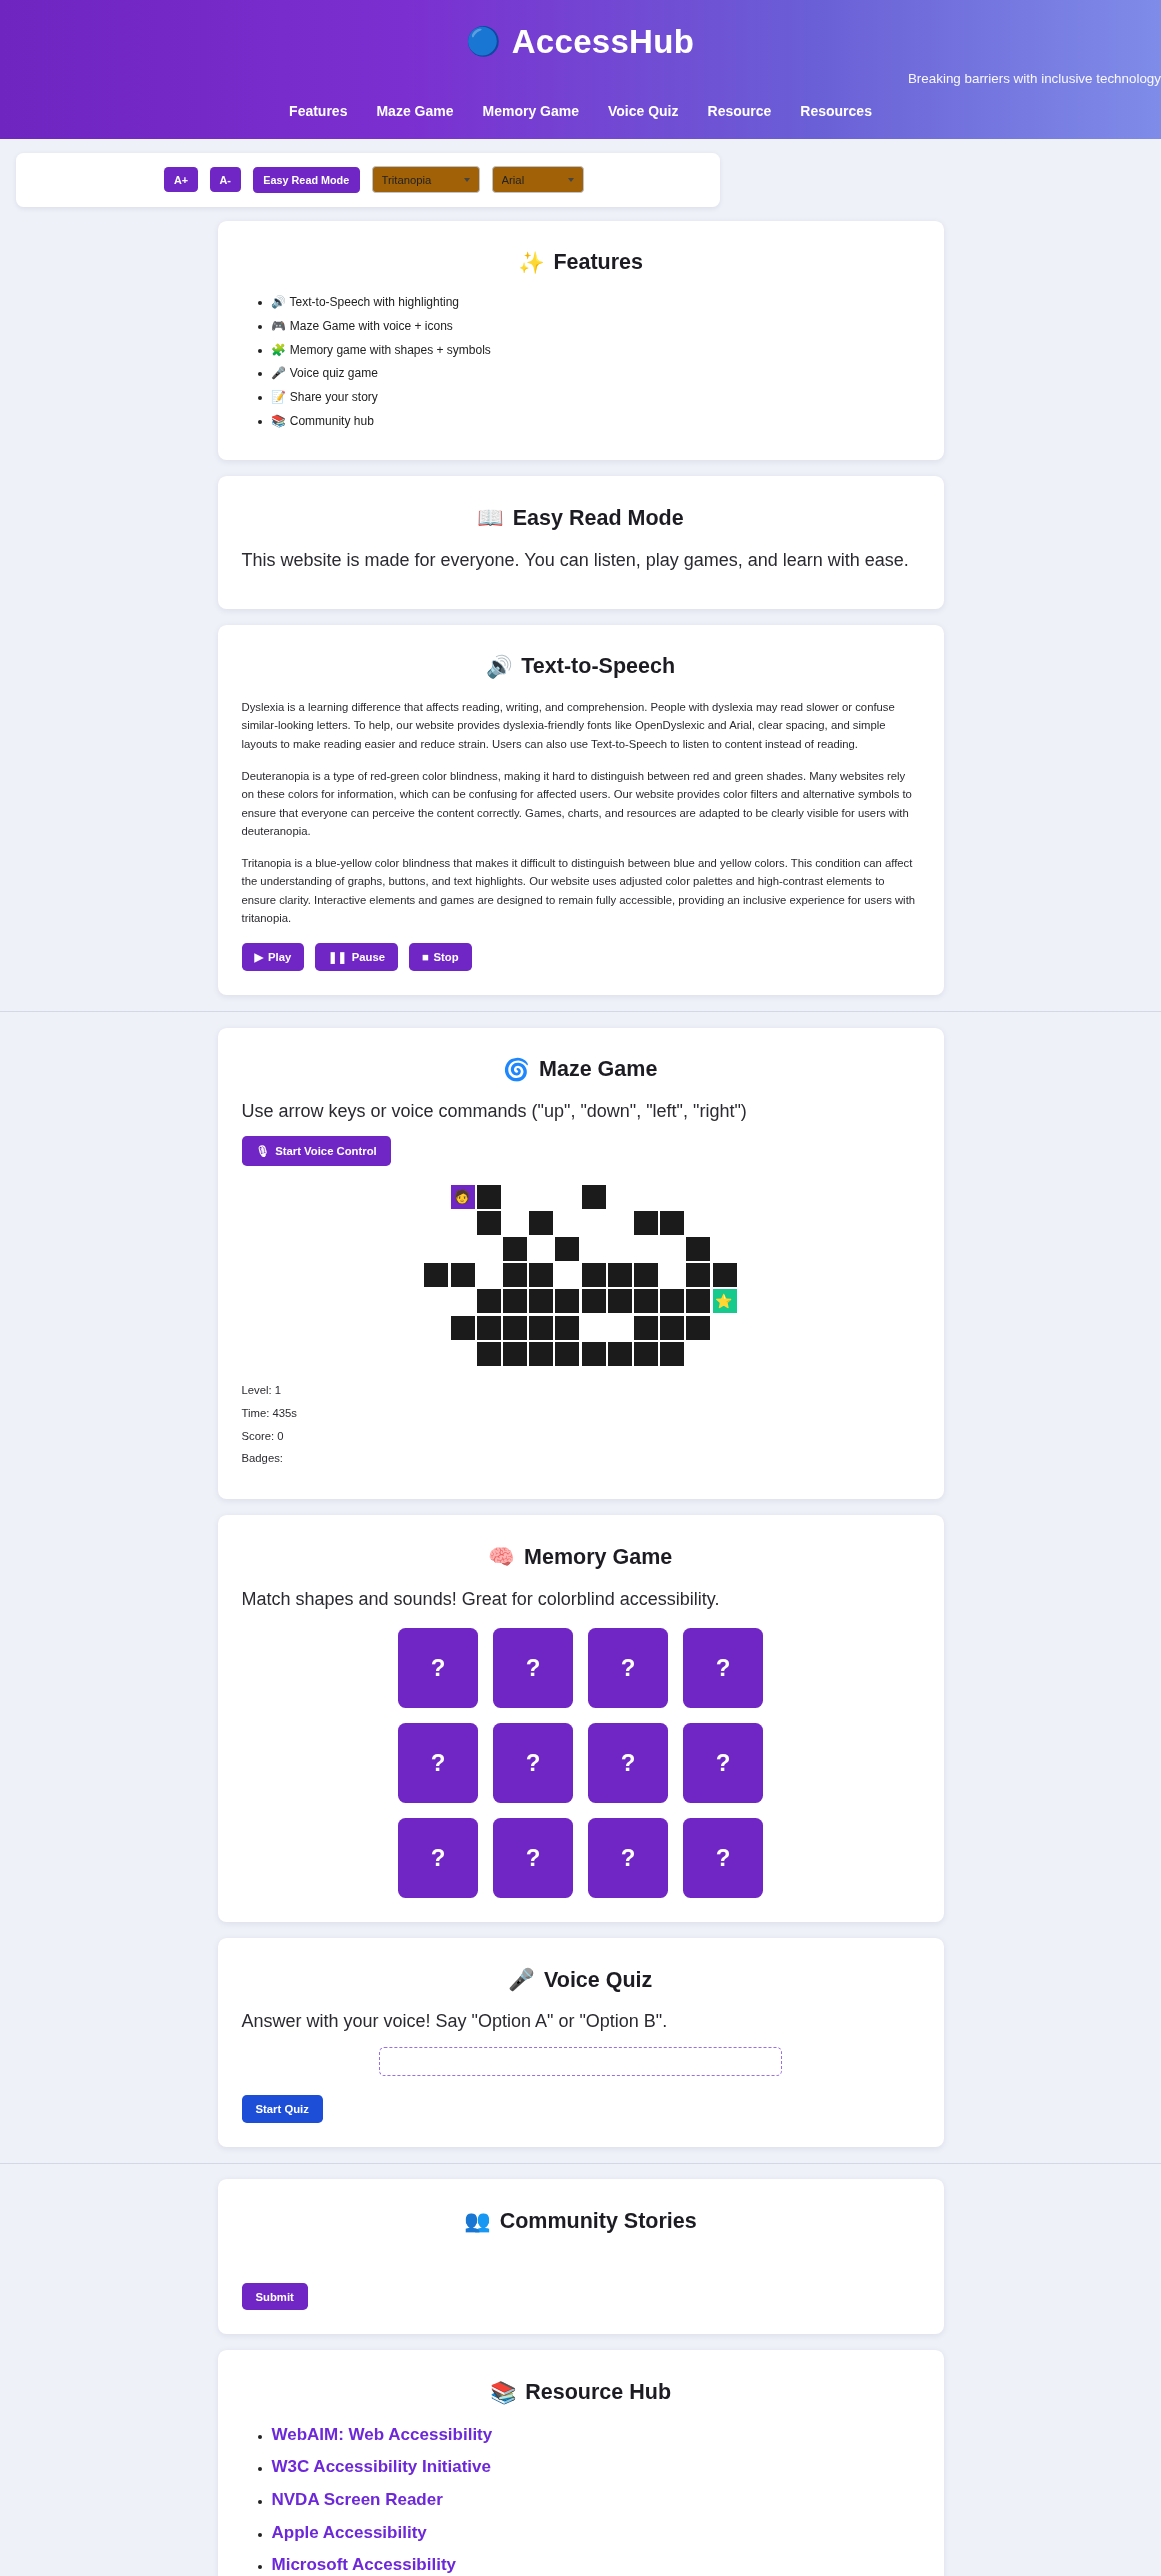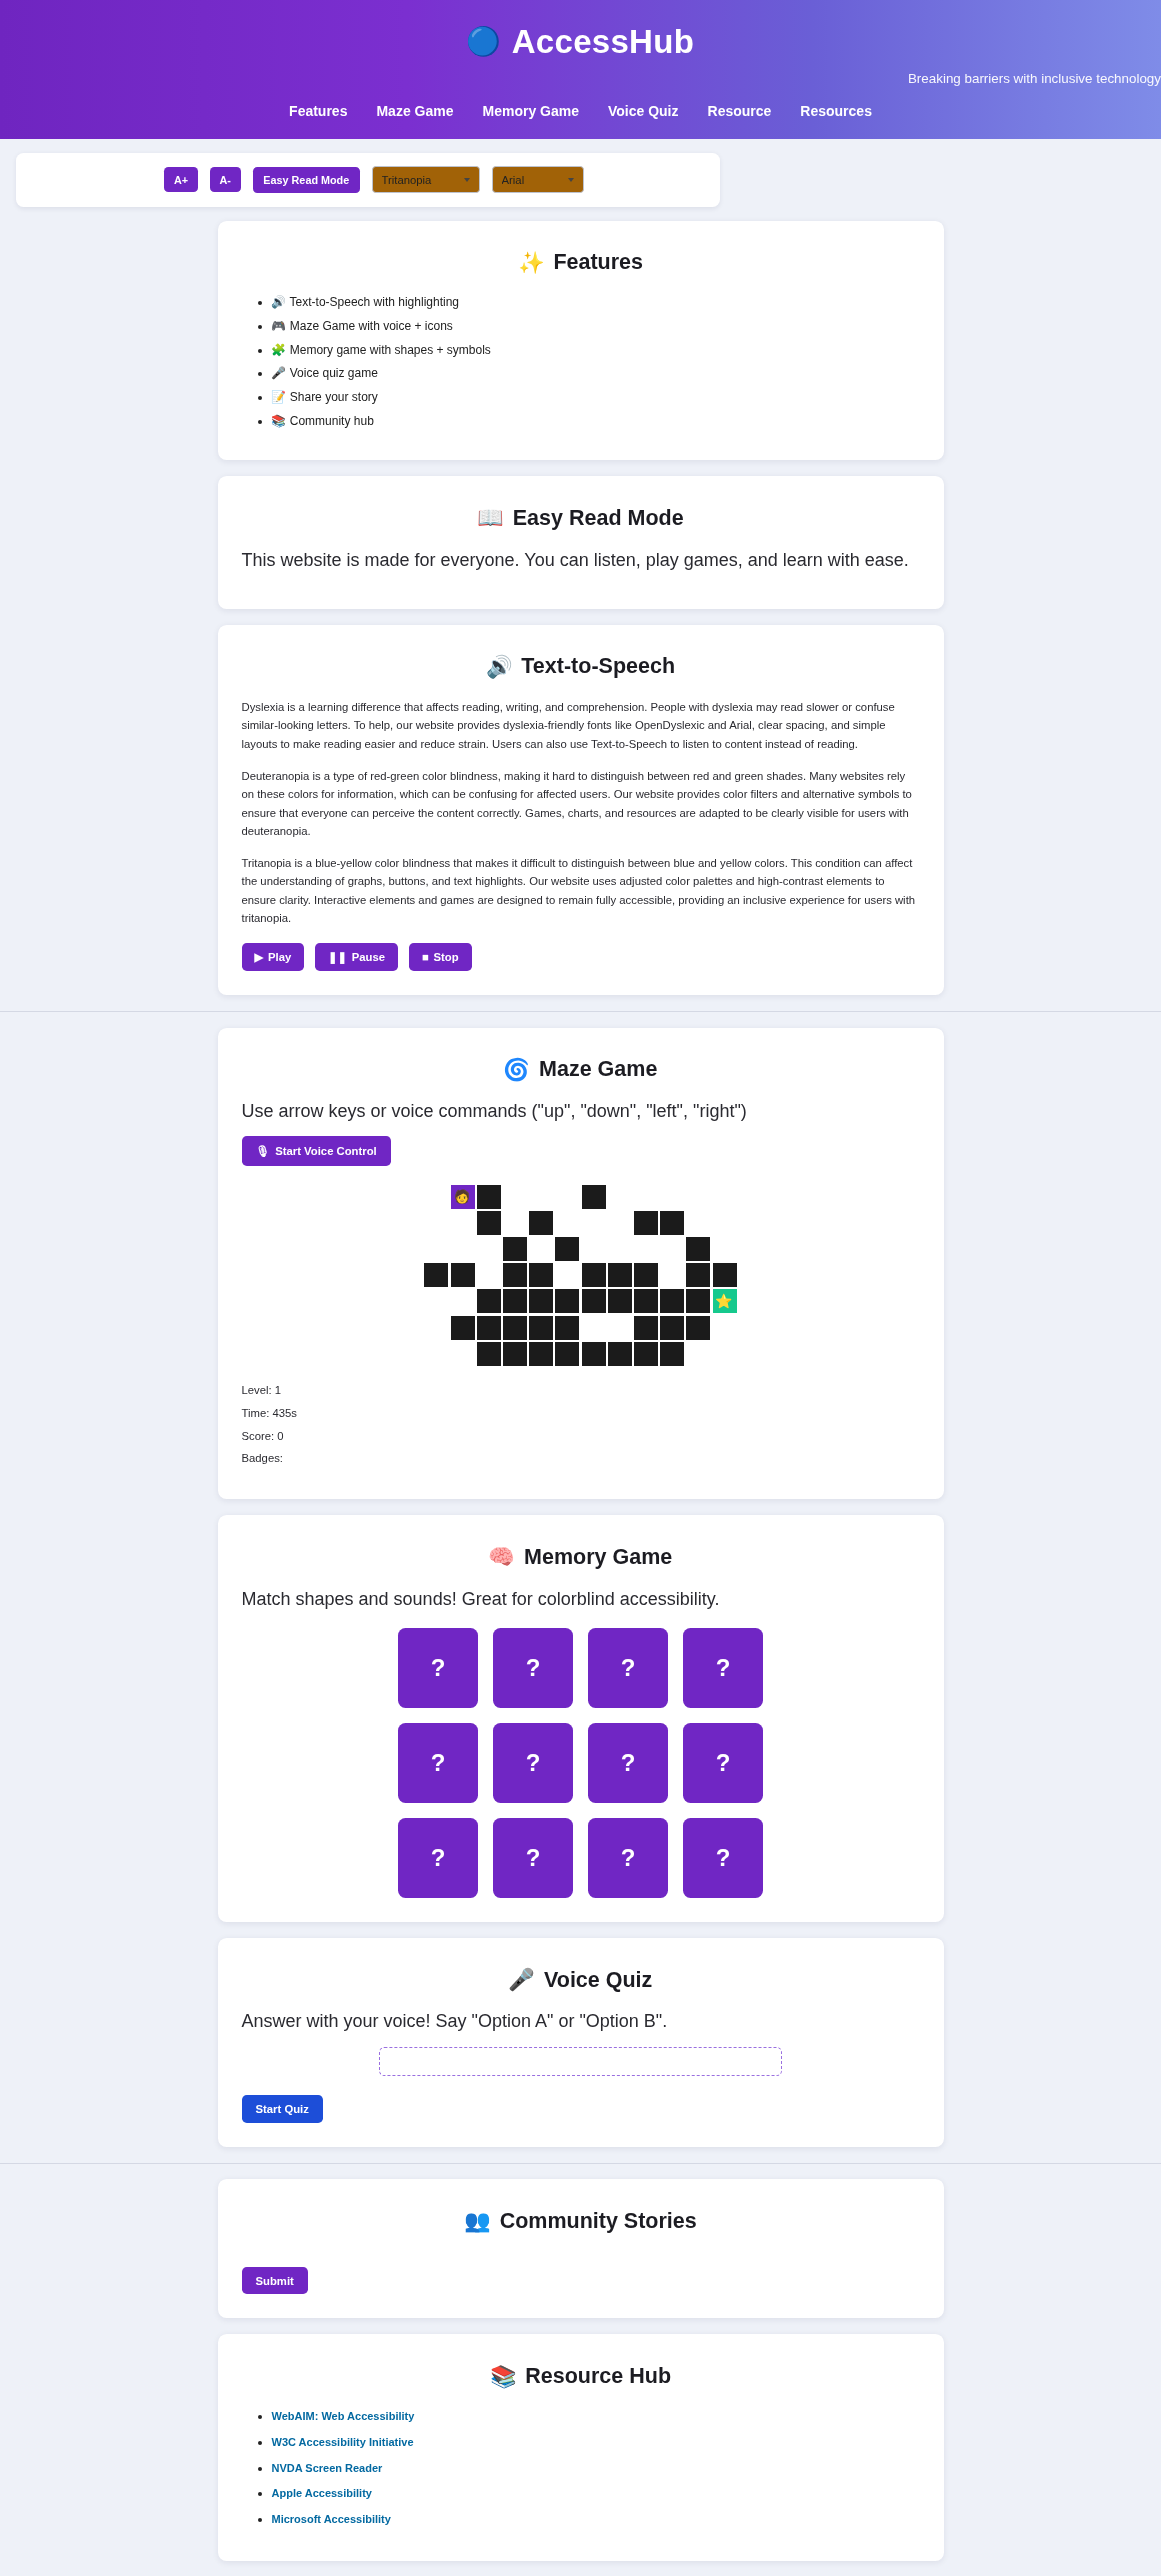--- a/index.html
+++ b/index.html
@@ -217,32 +217,32 @@
     border:0.5px solid #c7ccd8;
     border-radius:5.4px;
     font-size:12px;
     padding:9.7px 10.8px;
     font-family:"Liberation Mono", monospace;
     color:#8b8f9a;
     resize:none;
     outline:none;
   }
   .submit-btn {
-    margin-top:15px;
+    margin-top:31px;
     background:#7026c4; color:#fff; border:none; border-radius:4.8px;
     font-size:11.3px; font-weight:bold; padding:7.5px 14px; cursor:pointer;
     font-family:"Liberation Sans", sans-serif;
   }
 
   
   .res-list { padding-left:30px; margin:3.2px 0 0 0; }
   .res-list li { margin-bottom:9.7px; }
   .res-list a {
-    color:#0369a1;
-    font-size:11px;
+    color:#6d28d9;
+    font-size:17px;
     font-weight:bold;
     text-decoration:none;
     text-align:center;
   }
   .sep { height:0.5px; background:#d4d8e4; width:100%; }
 </style>
 </head>
 <body>
 
 <div class="site-header">

